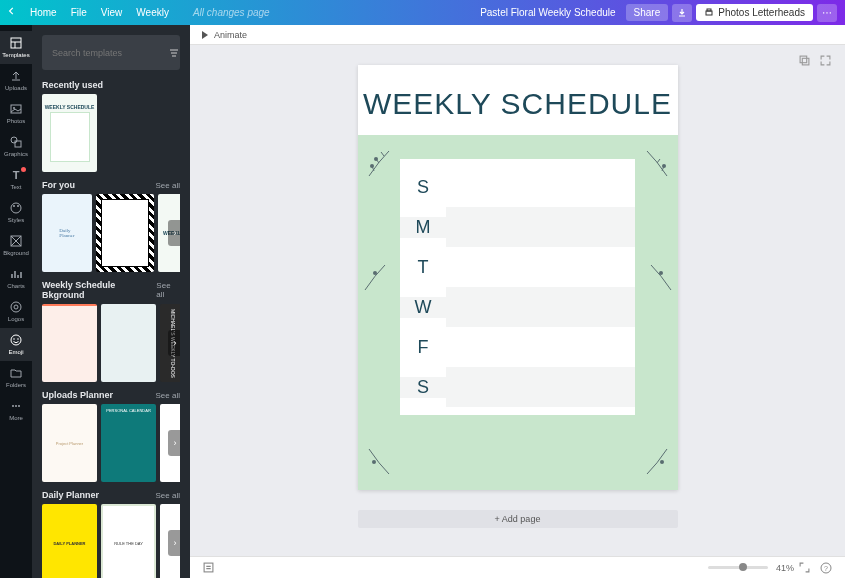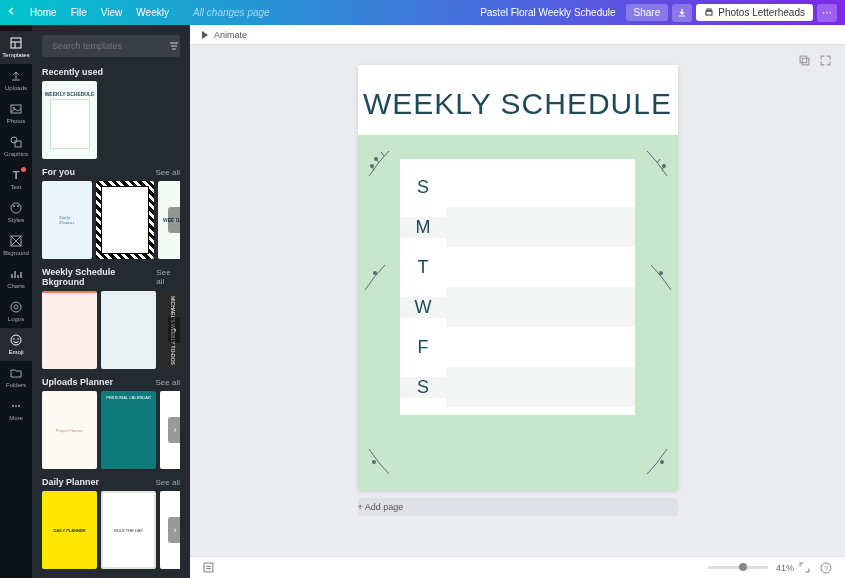--- a/index.html
+++ b/index.html
@@ -20,21 +20,21 @@
 
 .rail { width: 32px; background: #0e1318; display: flex; flex-direction: column; align-items: center; padding-top: 6px; color: #a0a6ad; }
 .rail-item { width: 32px; display: flex; flex-direction: column; align-items: center; padding: 5px 0 6px; cursor: pointer; font-size: 6px; gap: 2px; position: relative; }
 .rail-item.active { background: #252a30; color: #fff; }
 .rail-item.active2 { background: #252a30; color: #fff; }
 .rail-icon { width: 14px; height: 14px; display: flex; align-items: center; justify-content: center; }
 .badge-dot { position: absolute; top: 4px; right: 6px; width: 5px; height: 5px; background: #ff5a5a; border-radius: 50%; }
 
 .panel { width: 158px; background: #252a30; color: #fff; padding: 10px 10px 0; overflow-y: auto; position: relative; }
 .panel::-webkit-scrollbar { width: 0; }
-.search-wrap { display: flex; align-items: center; background: #3a3f46; border-radius: 3px; height: 22px; padding: 0 6px; margin-bottom: 10px; }
+.search-wrap { display: flex; align-items: center; background: #3a3f46; border-radius: 3px; height: 35px; padding: 0 6px; margin-bottom: 10px; }
 .search-wrap input { flex:1; background: transparent; border: none; outline: none; color: #ccc; font-size: 9px; margin-left: 4px; }
 .filter-icon { color: #ccc; }
 .section-head { display: flex; justify-content: space-between; align-items: center; margin: 6px 0 4px; }
 .section-title { font-size: 9px; font-weight: 600; color: #e5e7ea; }
 .see-all { font-size: 8px; color: #a0a6ad; cursor: pointer; }
 .thumb-row { display: flex; gap: 4px; overflow: hidden; margin-bottom: 8px; position: relative; }
 .thumb { background: #fff; border-radius: 2px; flex-shrink: 0; display:flex; align-items:center; justify-content:center; font-size:5px; color:#333; position: relative; overflow: hidden; }
 .chev { position: absolute; right: -2px; top: 50%; transform: translateY(-50%); width: 14px; height: 26px; background: rgba(0,0,0,0.4); border-radius: 3px 0 0 3px; display:flex; align-items:center; justify-content:center; color:#fff; font-size:9px; }
 
 .canvas-area { flex: 1; background: #ebecf0; display: flex; flex-direction: column; position: relative; }
@@ -47,21 +47,21 @@
 .doc-head { padding: 22px 0 14px; text-align: center; }
 .doc-head-title { font-family: Impact, "Arial Black", sans-serif; font-size: 30px; letter-spacing: 1px; color: #1e4959; text-transform: uppercase; }
 .doc-body { background: #c8e6cc; padding: 24px 24px 24px; position: relative; min-height: 355px; }
 .floral { position: absolute; width: 40px; height: 40px; opacity: 0.7; }
 .week-box { background: #fff; margin: 0 auto; width: 235px; padding: 8px 0; position: relative; z-index: 2; }
 .day-row { display: flex; align-items: center; height: 40px; }
 .day-label { width: 46px; text-align: center; font-family: Impact, "Arial Black", sans-serif; font-size: 18px; color: #1e4959; }
 .day-line { flex: 1; height: 40px; }
 .day-row:nth-child(even) .day-line { background: #f3f4f4; }
 .day-row:nth-child(even) .day-label { background: #f3f4f4; }
-.add-page { width: 320px; margin: 8px auto 0; background: #e0e1e6; font-size: 9px; color: #555; padding: 4px 0; border-radius: 2px; cursor: pointer; }
+.add-page { width: 320px; margin: 20px auto 0; background: #e0e1e6; text-align: center; font-size: 9px; color: #555; padding: 4px 0; border-radius: 2px; cursor: pointer; }
 
 .bottombar { height: 22px; background: #fff; border-top: 1px solid #e0e0e0; display: flex; align-items: center; padding: 0 8px; font-size: 9px; color: #666; }
 .bottombar .spacer { flex: 1; }
 .zoom-slider { width: 60px; height: 3px; background: #ddd; border-radius: 2px; margin: 0 8px; position: relative; }
 .zoom-slider::after { content:''; position:absolute; left: 52%; top: -3px; width: 8px; height: 8px; background:#888; border-radius:50%; }
 .bb-icon { margin: 0 5px; cursor: pointer; }
 
 svg { display: block; }
 </style>
 </head>

